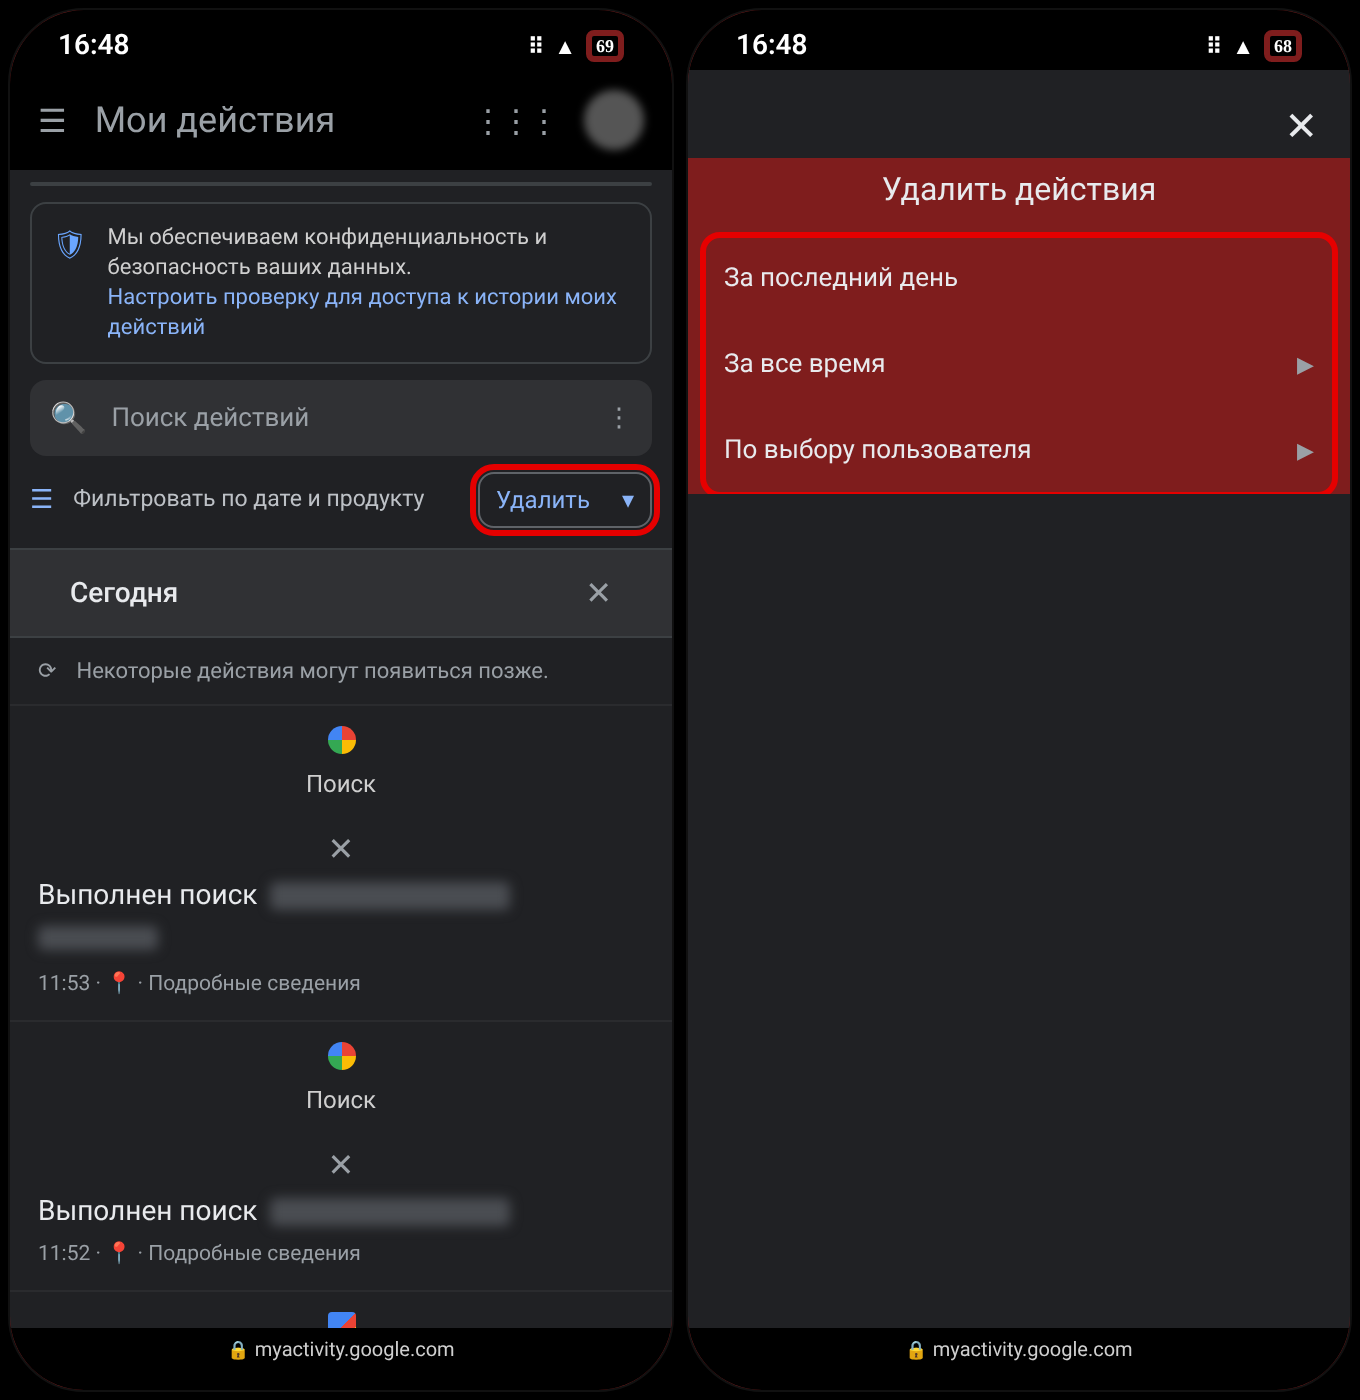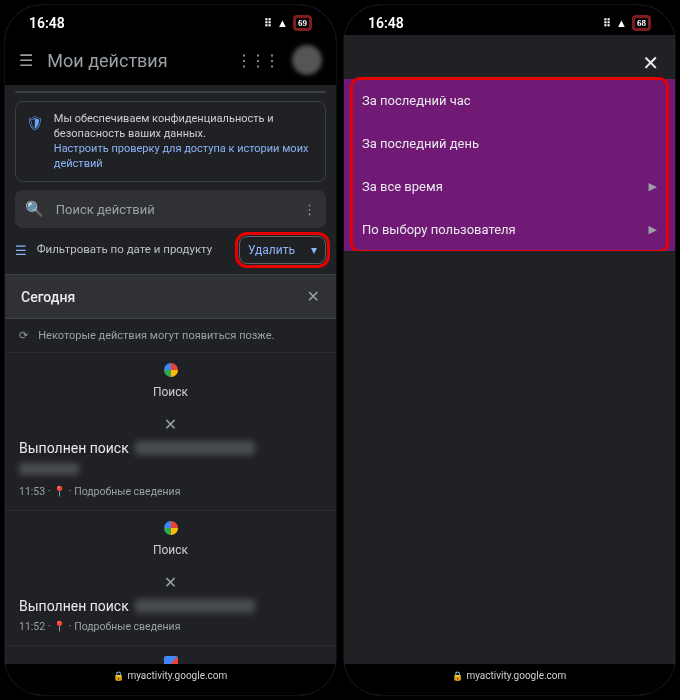--- a/index.html
+++ b/index.html
@@ -8,21 +8,21 @@
     width: 680px;
     height: 700px;
     font-family: -apple-system, BlinkMacSystemFont, "Segoe UI", Roboto, Arial, sans-serif;
     display: flex;
     gap: 6px;
     padding: 4px;
     color: #e8eaed;
   }
   .phone {
     flex: 1;
-    background: #701a75;
+    background: #7f1d1d;
     border-radius: 38px;
     overflow: hidden;
     display: flex;
     flex-direction: column;
     position: relative;
     border: 1px solid #111;
   }
   .statusbar {
     display: flex;
     justify-content: space-between;
@@ -83,21 +83,21 @@
   .delete-btn {
     display: flex; align-items: center; gap: 16px;
     border: 1px solid #5f6368; border-radius: 6px;
     padding: 6px 8px; color: #8ab4f8; font-size: 12px;
   }
   .highlight-red {
     outline: 3px solid #e60000; outline-offset: 1px; border-radius: 8px;
   }
   .section-head {
     display: flex; align-items: center; justify-content: space-between;
-    padding: 12px 16px; background: #303134;
+    padding: 12px 30px; background: #303134;
     font-size: 14px; font-weight: 500;
     border-top: 1px solid #3c4043; border-bottom: 1px solid #3c4043;
   }
   .close-x { color: #9aa0a6; font-size: 16px; }
   .inforow {
     display: flex; gap: 10px; align-items: center;
     padding: 10px 14px; font-size: 11px; color: #9aa0a6;
     border-bottom: 1px solid #2a2b2e;
   }
   .activity {
@@ -261,25 +261,23 @@
       <span>▲</span>
       <span class="battery">
           <span>68</span>
         </span>
     </span>
   </div>
 
   <div class="sheet-header">
     <span class="sheet-close">✕</span>
   </div>
+  <div class="sheet-title">Удалить действия</div>
 
   <div class="options highlight-red">
-    <div class="option">
-      <span>За последний час</span>
-    </div>
     <div class="option">
       <span>За последний день</span>
     </div>
     <div class="option">
       <span>За все время</span>
       <span class="chev">▶</span>
     </div>
     <div class="option">
       <span>По выбору пользователя</span>
       <span class="chev">▶</span>

